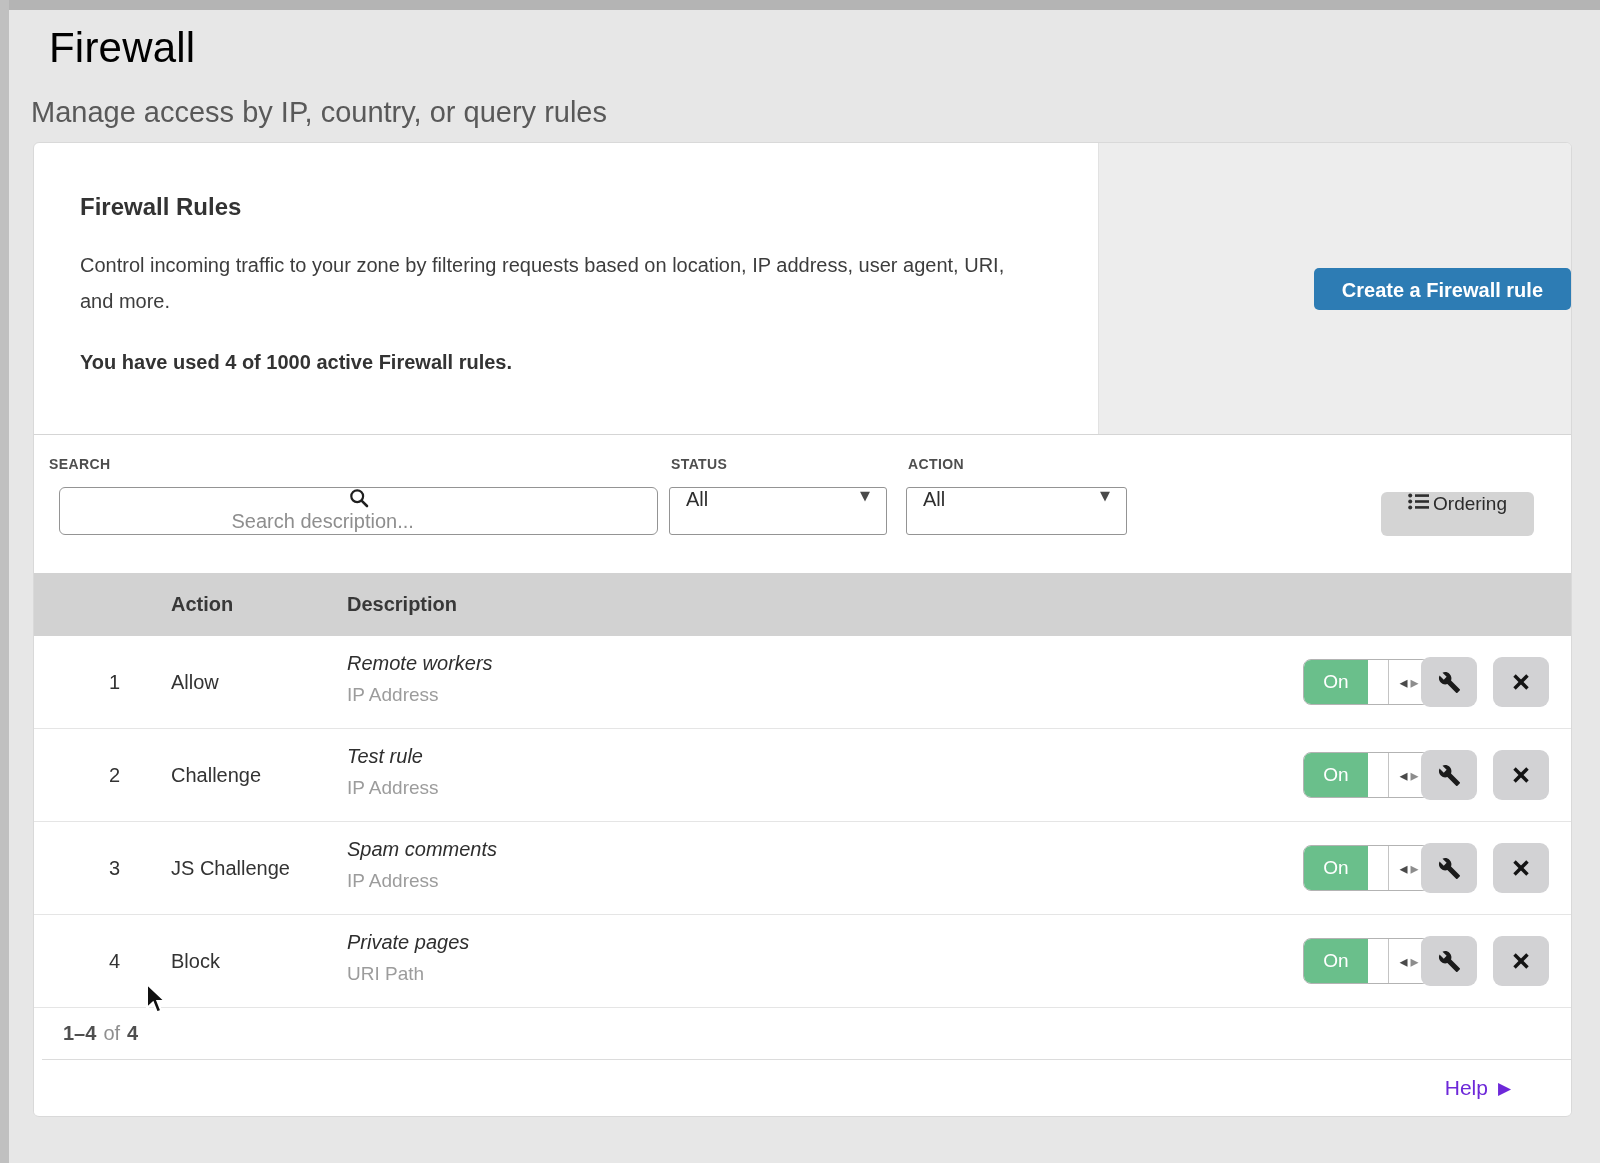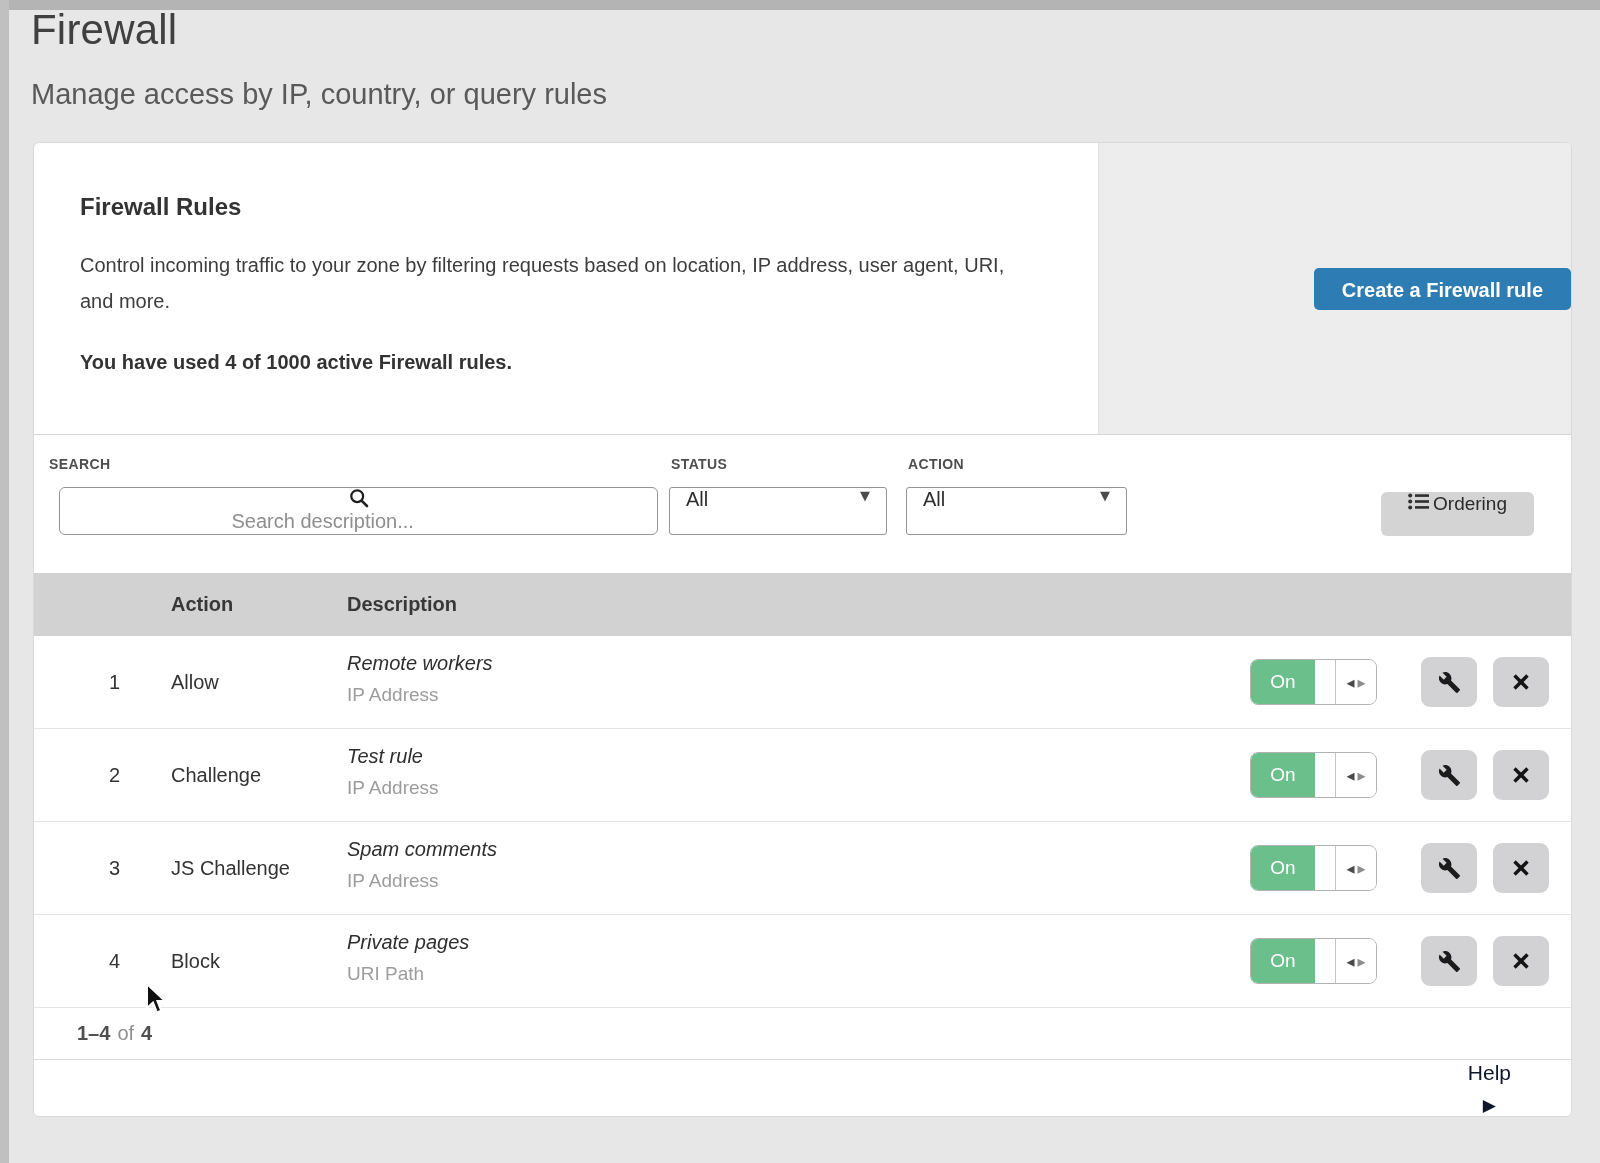--- a/index.html
+++ b/index.html
@@ -9,21 +9,21 @@
     position:relative;
     background:#e7e7e7;
     font-family:"Liberation Sans","DejaVu Sans",sans-serif;
     color:#333;
     overflow:hidden;
   }
   .edge-top { position:absolute; top:0; left:0; right:0; height:10px; background:#b4b4b4; }
   .edge-left { position:absolute; top:0; left:0; bottom:0; width:9px; background:#c0c0c0; }
 
   .page-header { position:absolute; left:31px; top:6px; }
-  .page-title { margin:0; font-size:42px; font-weight:500; color:#404040; letter-spacing:0.2px; }
+  .page-title { margin:18px; font-size:42px; font-weight:500; color:#000000; letter-spacing:0.2px; }
   .page-subtitle { margin:24px 0 0 0; font-size:29px; font-weight:400; color:#595959; }
 
   .container {
     position:absolute; left:33px; top:142px;
     width:1539px; height:975px;
     background:#ffffff;
     border:1px solid #d9d9d9;
     border-radius:6px;
     overflow:hidden;
   }
@@ -97,21 +97,21 @@
   }
   .row-action {
     position:absolute; left:137px; top:50%; transform:translateY(-50%);
     font-size:20px; color:#333;
   }
   .row-desc { position:absolute; left:313px; top:16px; }
   .desc-primary { font-size:20px; color:#2e2e2e;font-style:italic; }
   .desc-secondary { font-size:19px; color:#9c9c9c; margin-top:9px; }
 
   .toggle {
-    position:absolute; left:1216px; top:50%; transform:translateY(-50%);
+    position:absolute; left:1269px; top:50%; transform:translateY(-50%);
     width:127px; height:46px;
     border:1px solid #b3b3b3; border-radius:8px;
     display:flex; overflow:hidden; background:#fff; cursor:pointer;gap:20px;
   }
   .toggle-on {
     width:64px; background:#6abf8b; color:#fff; font-size:19px;
     display:flex; align-items:center; justify-content:center;
   }
   .toggle-arrows {
     flex:1; background:#fff; border-left:1px solid #c4c4c4;
@@ -124,32 +124,32 @@
     position:absolute; top:50%; transform:translateY(-50%);
     width:56px; height:50px;
     background:#d2d2d4; border:none; border-radius:9px;
     display:flex; align-items:center; justify-content:center; cursor:pointer;
   }
   .btn-wrench { left:1387px; }
   .btn-delete { left:1459px; }
 
   
   .pagination {
-    height:52px; display:flex; align-items:center; padding-left:43px;
-    font-size:20px; border-bottom:1px solid #dcdcdc; background:#fff;
+    height:52px; display:flex; align-items:center; padding-left:21px;
+    font-size:20px; border-bottom:1px solid #dcdcdc; background:#fff;margin-left:8px;
   }
   .pg-range, .pg-total { font-weight:700; color:#4f4f4f; }
   .pg-of { color:#8f8f8f; margin:0 7px; }
   .card-footer {
     height:55px; display:flex; align-items:center; justify-content:flex-end;
     padding-right:60px; background:#fff;
   }
   .help-link {
-    color:#0f172a; font-size:21px; text-decoration:none;
-    display:flex; align-items:center; gap:10px; cursor:pointer;flex-direction:column;
+    color:#6d28d9; font-size:21px; text-decoration:none;
+    display:flex; align-items:center; gap:10px; cursor:pointer;
   }
   .help-arrow { font-family:"DejaVu Sans",sans-serif; font-size:17px; }
 
   .mouse-cursor { position:absolute; left:143px; top:982px; pointer-events:none; }
 </style>
 </head>
 <body>
 
 <div class="edge-top"></div>
 <div class="edge-left"></div>

